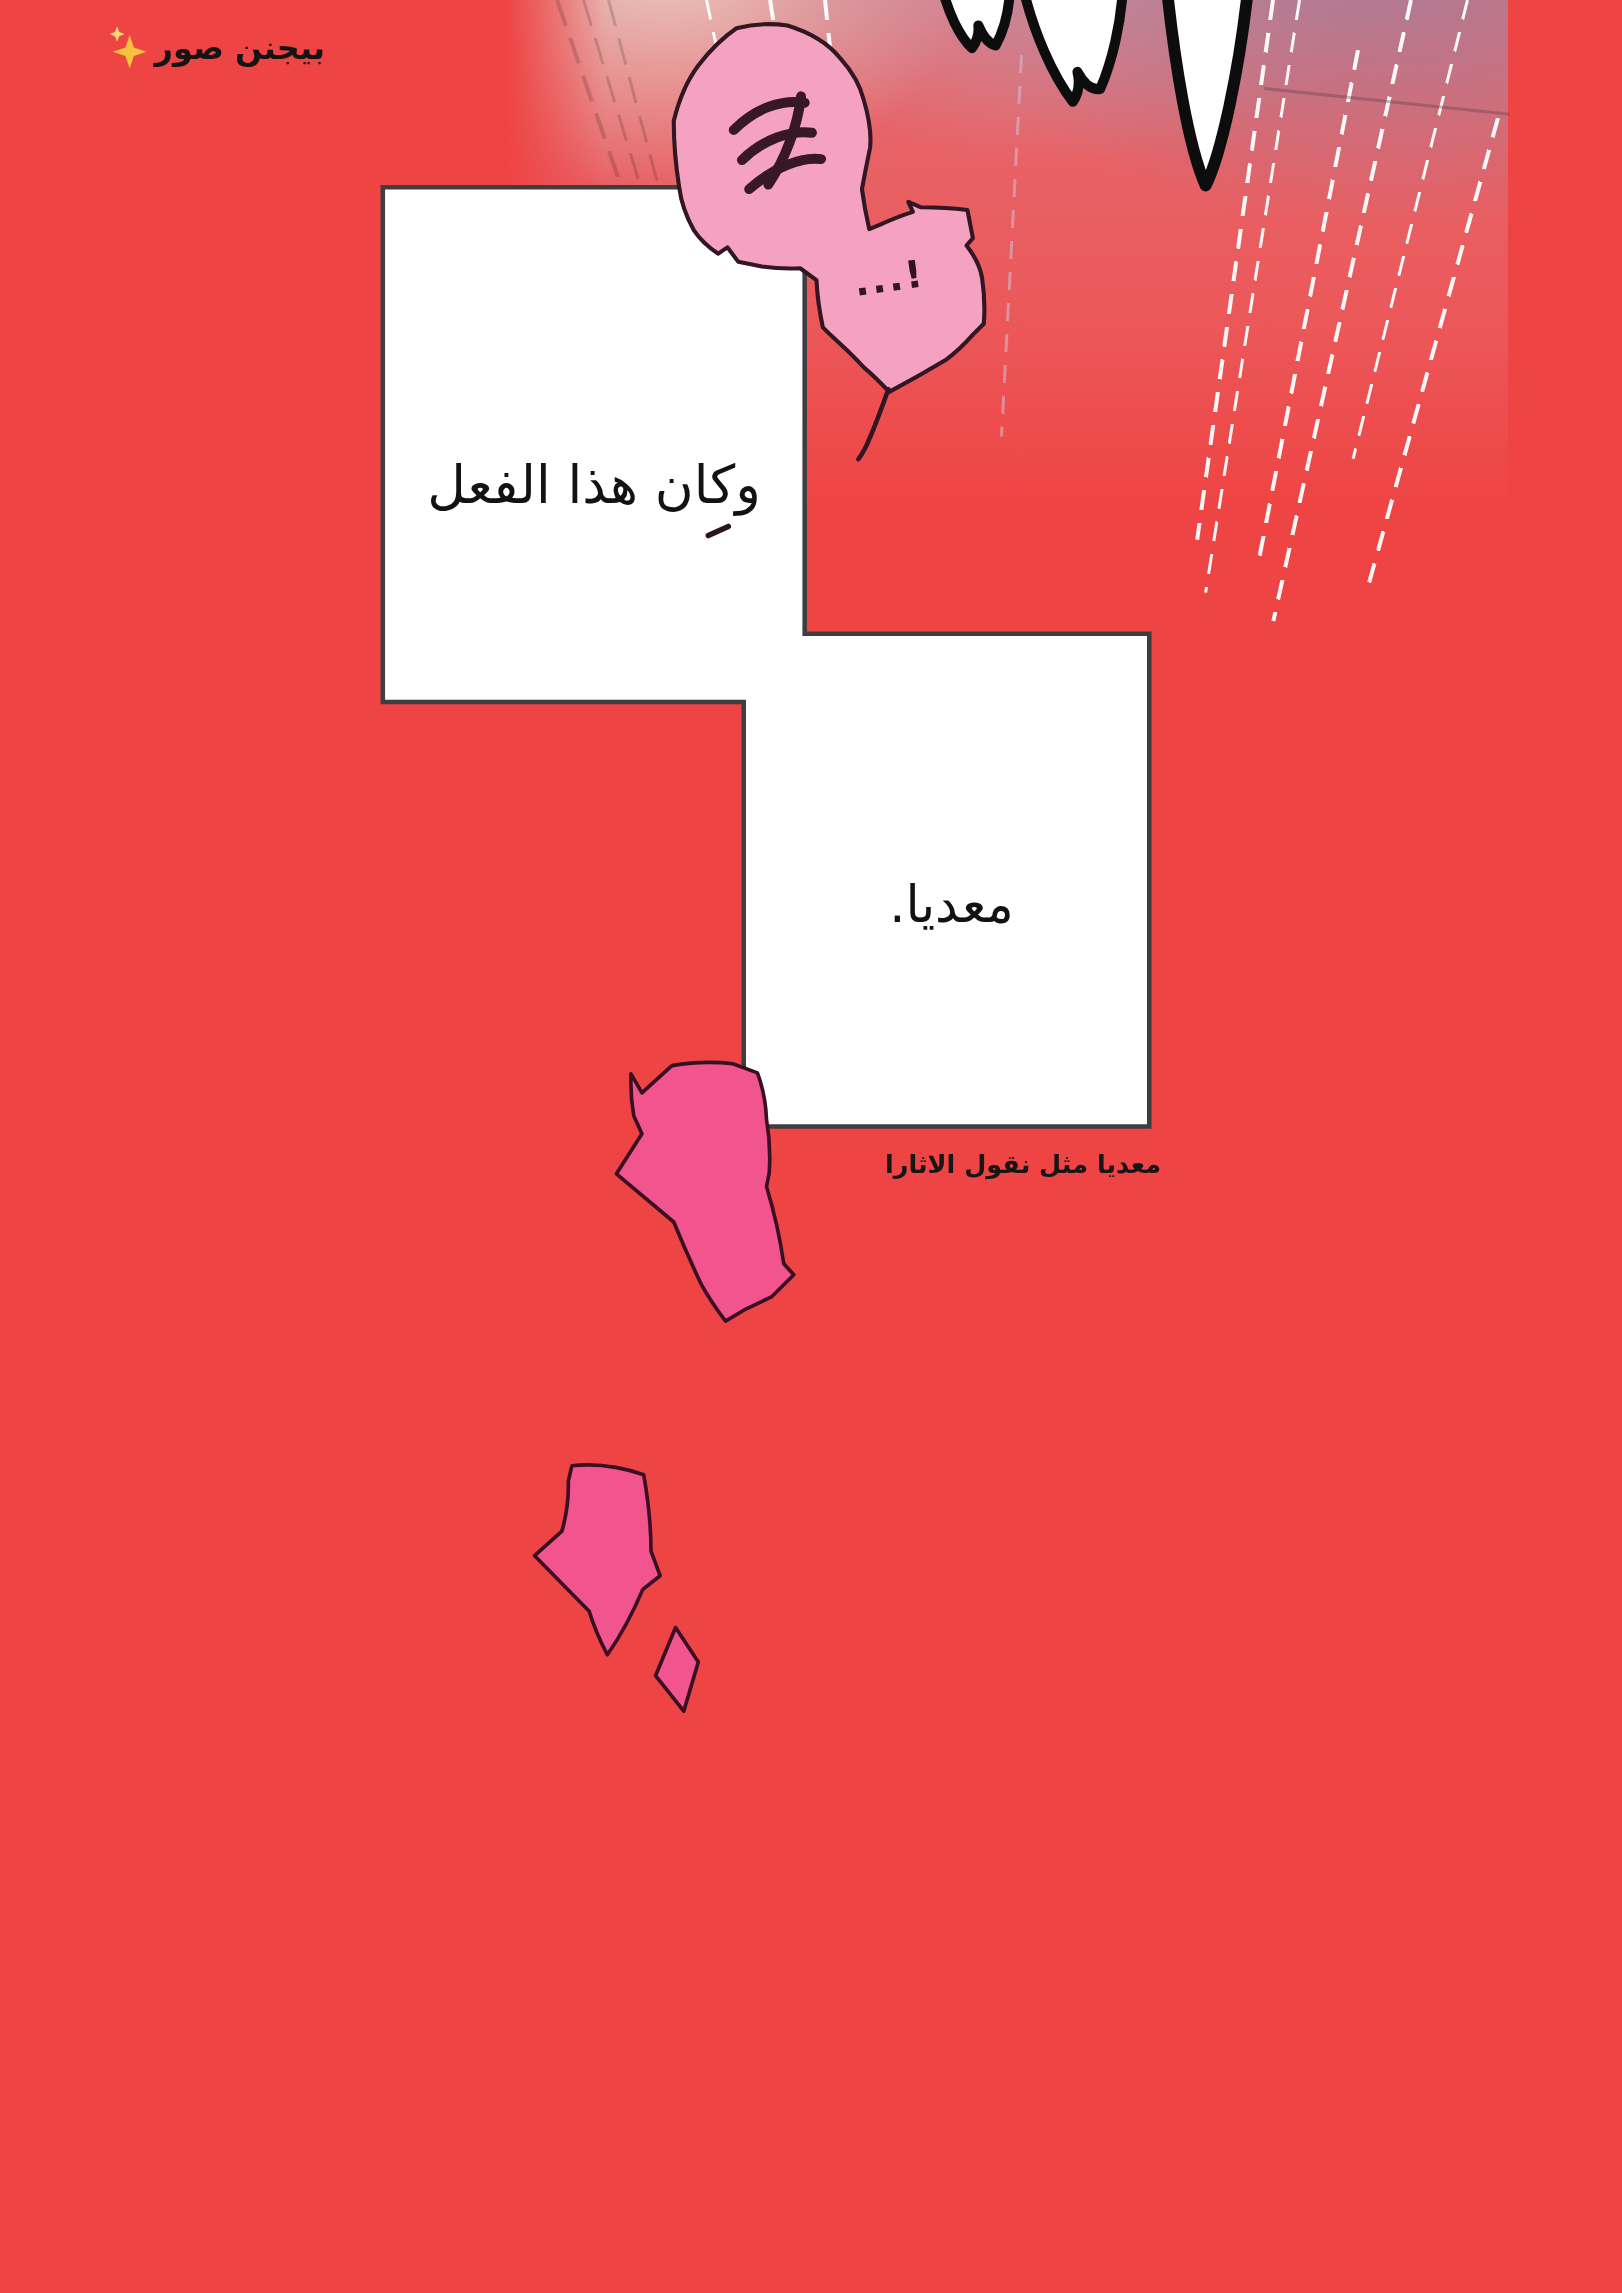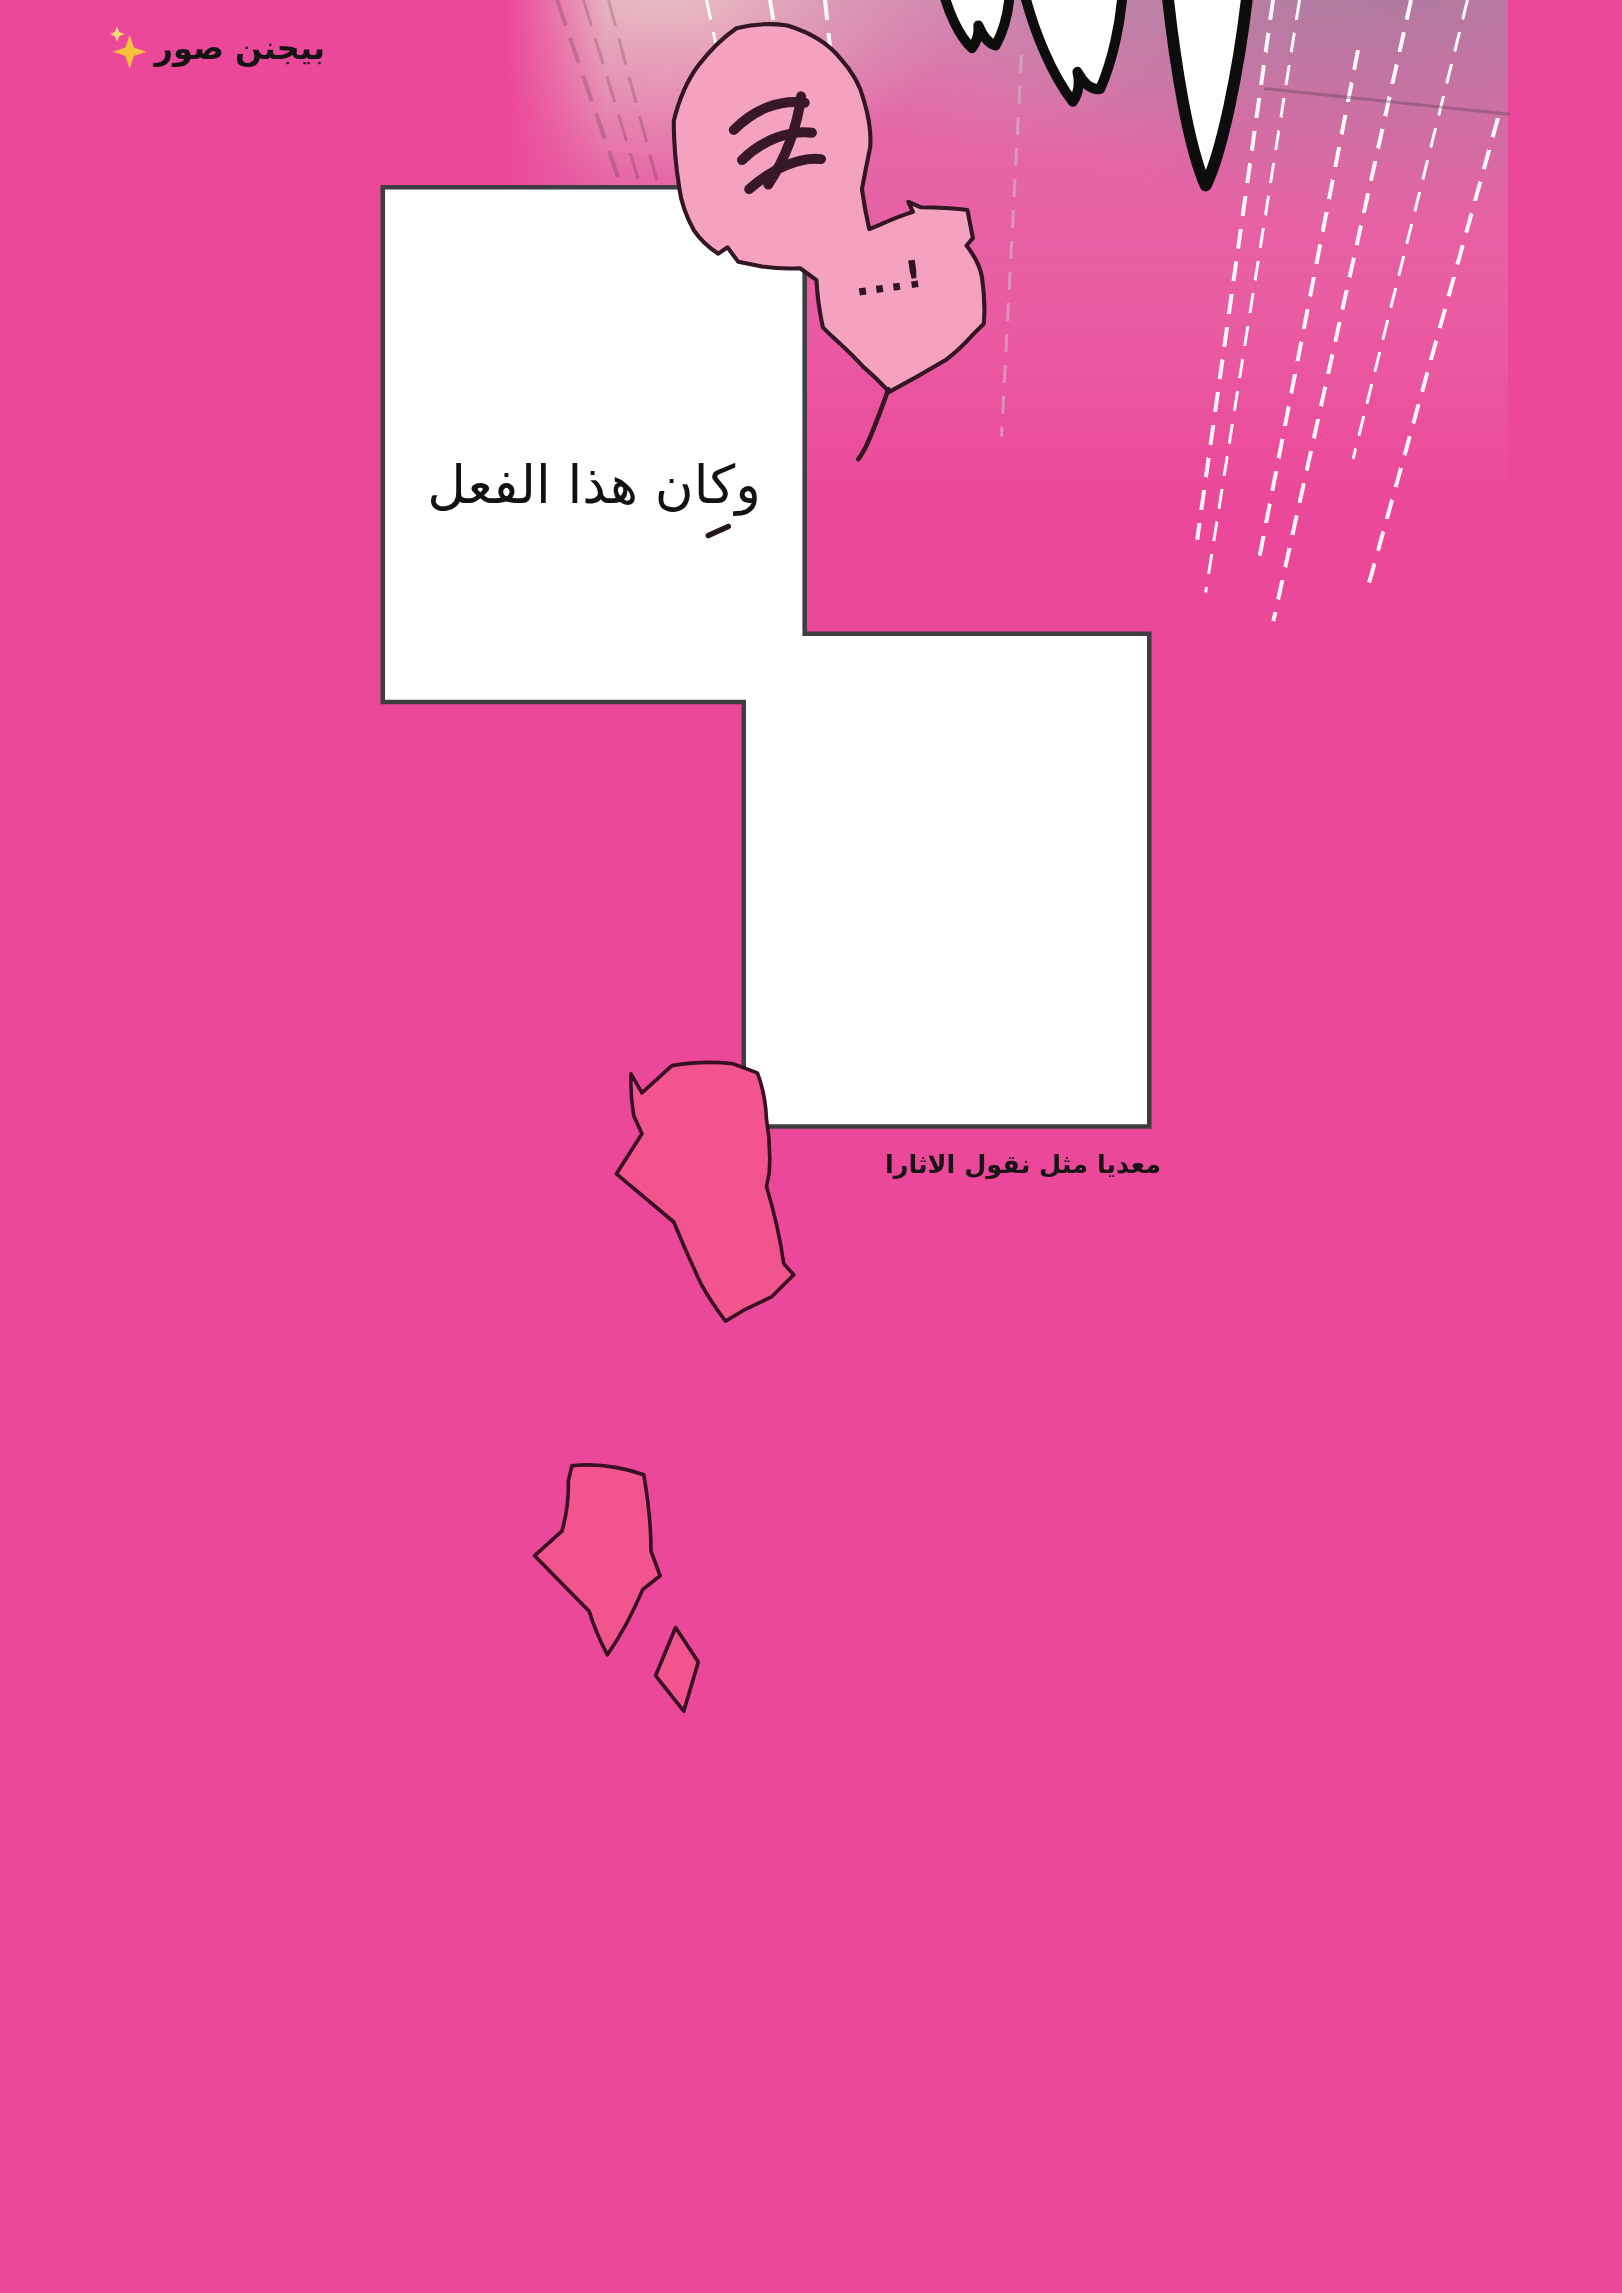--- a/index.html
+++ b/index.html
@@ -1,17 +1,17 @@
 <!DOCTYPE html>
 <html style="font-size:14.5px"><head>
 <meta charset="utf-8">
 <style>
   html,body{margin:0;padding:0;background:#ffffff;}
   .page{
-    position:relative;width:1623px;height:2294px;background:#ec4899;
+    position:relative;width:1623px;height:2294px;background:#ef4444;
     overflow:hidden;font-family:"DejaVu Sans",sans-serif;
   }
   
   .sky{
     position:absolute;left:505px;top:0;width:1003px;height:709px;
     background:
       radial-gradient(75% 65% at 88% -8%, rgba(163,126,155,0.95) 0%, rgba(163,126,155,0) 62%),
       radial-gradient(60% 55% at 55% -10%, rgba(190,158,180,0.80) 0%, rgba(190,158,180,0) 60%),
       radial-gradient(55% 60% at 16% -8%, rgba(233,213,203,0.95) 0%, rgba(233,213,203,0) 58%),
       linear-gradient(180deg, rgba(205,182,198,0.35) 0%, rgba(220,205,215,0.15) 45%, rgba(255,255,255,0) 72%);
@@ -119,17 +119,18 @@
     <svg width="45" height="49" viewBox="0 0 50 54">
       <path d="M27,12 L32,27 L47,32 L32,37 L27,52 L22,37 L7,32 L22,27 Z" fill="#f5c33b"></path>
       <path d="M12,2 l2.6,6.4 6.4,2.6 -6.4,2.6 -2.6,6.4 -2.6,-6.4 -6.4,-2.6 6.4,-2.6 Z" fill="#f8d975"></path>
     </svg>
     <span class="wm-text">بيجنن صور</span>
   </div>
 
   <div class="txt bubble-exclaim">...!</div>
 
   <div class="txt dialogue a">وكان هذا الفعل</div>
+  <div class="txt dialogue b">معديا.</div>
 
   <div class="txt note">معديا مثل نقول الاثارا</div>
 
 </div>
 
 
 </body></html>

